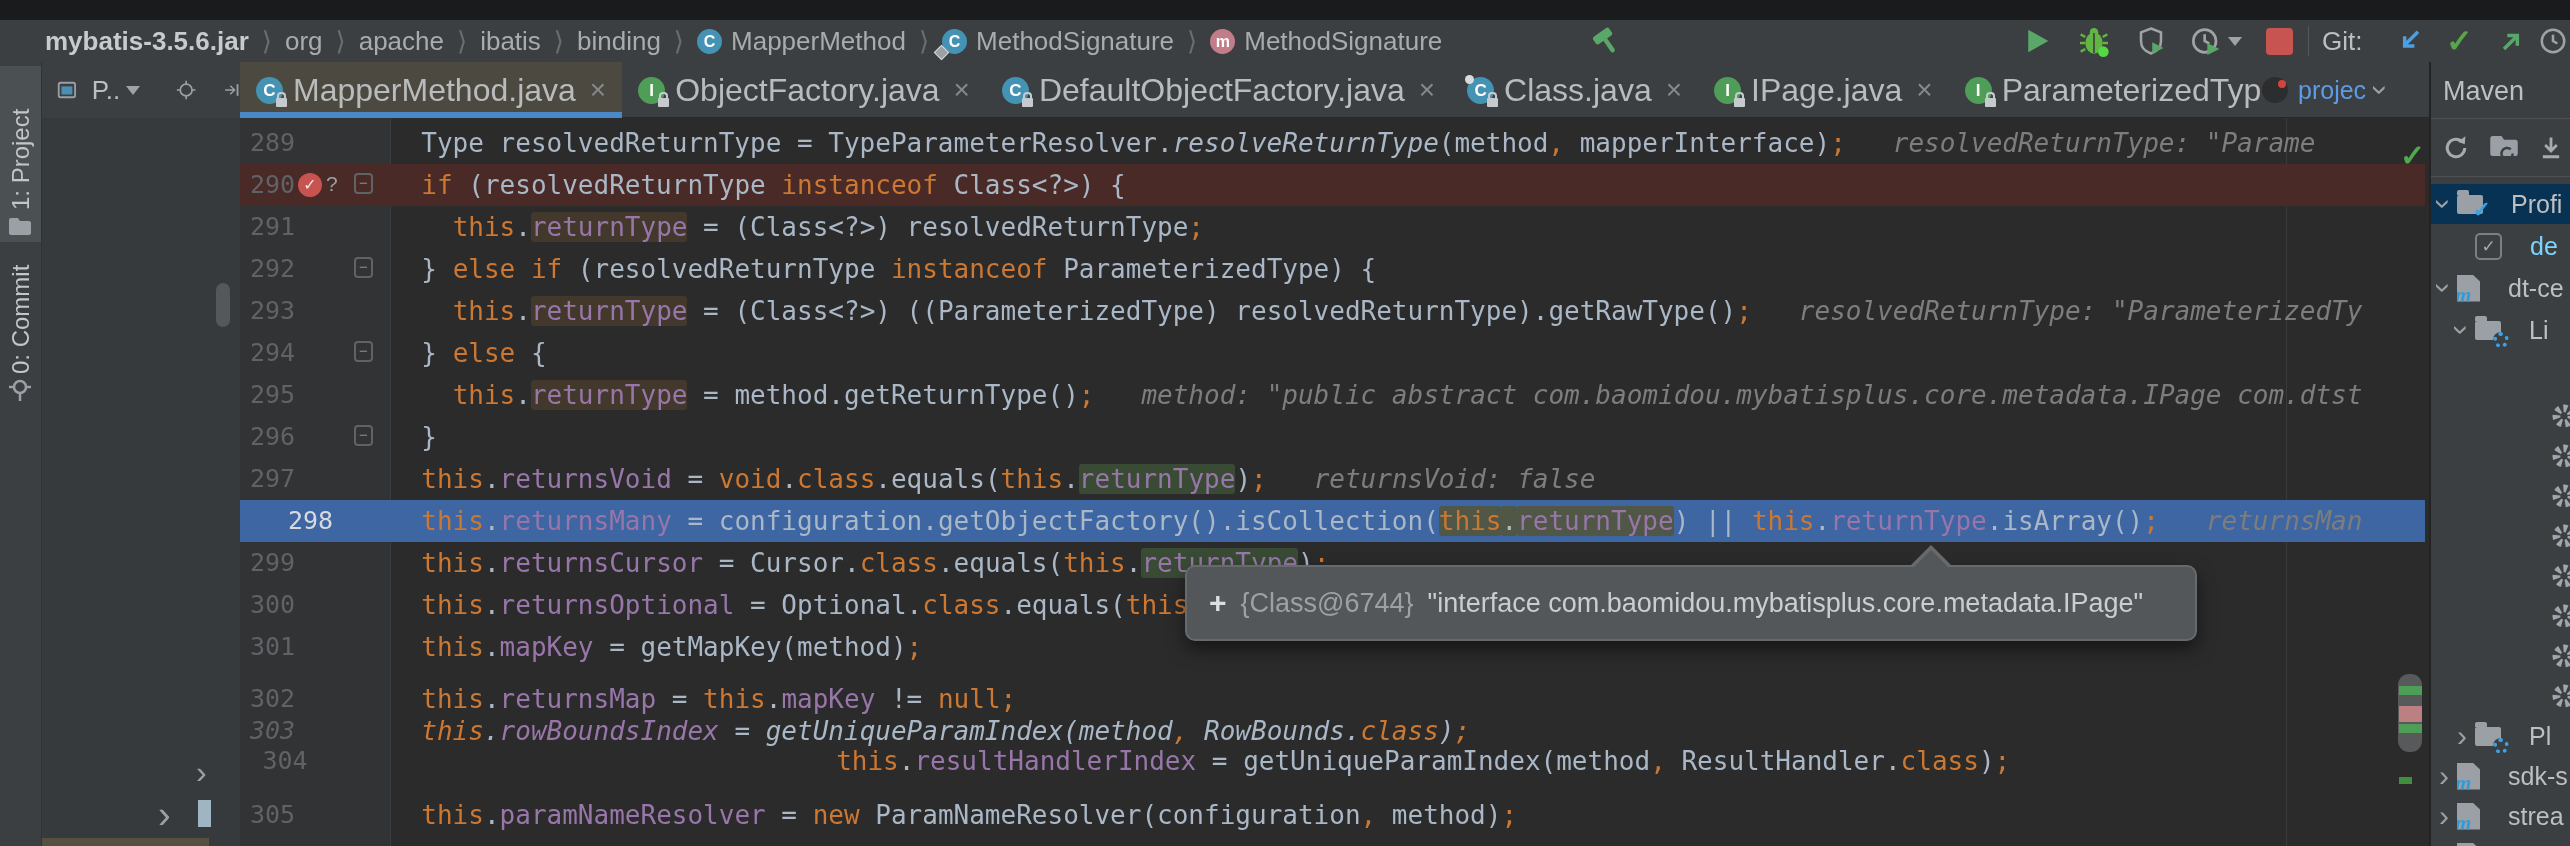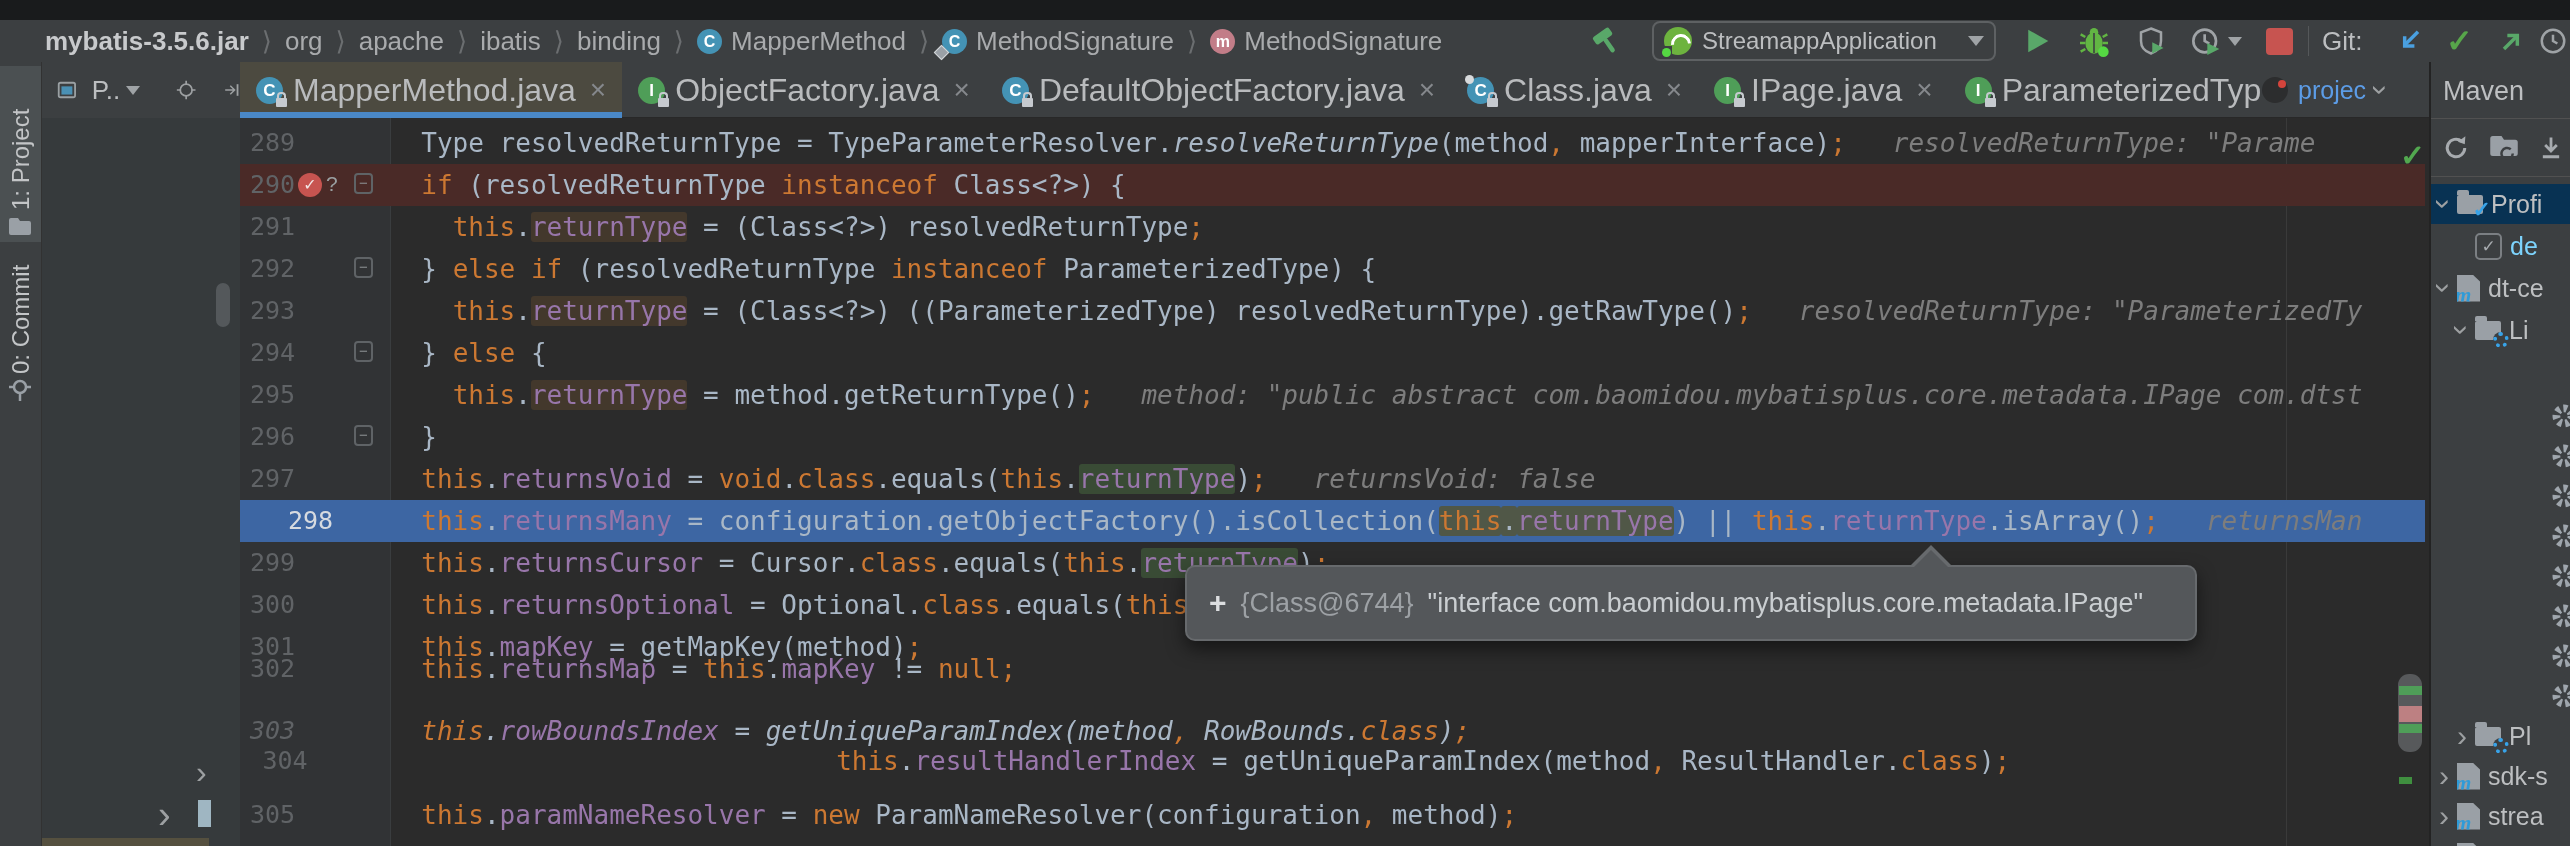--- a/index.html
+++ b/index.html
@@ -96,21 +96,21 @@
   #tooltip .tt-val{color:#caced1;font-size:27px;white-space:nowrap;overflow:hidden;}
   #tooltip .tt-arrow-b{position:absolute;left:722px;top:-22px;width:0;height:0;border-left:22px solid transparent;border-right:22px solid transparent;border-bottom:22px solid #676a6d;}
   #tooltip .tt-arrow-f{position:absolute;left:726px;top:-17px;width:0;height:0;border-left:18px solid transparent;border-right:18px solid transparent;border-bottom:18px solid #54575a;}
   
   #maven{position:absolute;left:2429px;top:62px;width:141px;height:784px;background:#3c3f41;border-left:2px solid #232323;box-sizing:border-box;overflow:hidden;}
   #mvn-title{position:absolute;left:12px;top:14px;color:#bdbfc1;font-size:27px;}
   .mvn-sep{position:absolute;left:0;width:141px;height:1px;background:#515151;}
   #mvn-toolbar{position:absolute;left:0;top:60px;width:141px;height:52px;display:flex;align-items:center;gap:18px;padding-left:10px;box-sizing:border-box;}
   .mrow{position:absolute;left:0;width:141px;height:40px;display:flex;align-items:center;gap:8px;box-sizing:border-box;}
   .mrow.sel{background:#083253;}
-  .mrow .mlabel{color:#bdbfc1;font-size:25px;white-space:nowrap;}
+  .mrow .mlabel{color:#bdbfc1;font-size:25px;white-space:nowrap;margin-left:20px;}
   .mrow .mlabel.dim{color:#7dd3fc;}
   .mi-folder{width:26px;height:19px;background:#9aa0a6;border-radius:2px;position:relative;flex:none;}
   .mi-folder:before{content:"";position:absolute;top:-5px;left:0;width:12px;height:5px;background:#9aa0a6;border-radius:2px 2px 0 0;}
   .badge-check{position:absolute;right:-8px;bottom:-9px;color:#38a3e8;font-size:22px;font-weight:bold;}
   .badge-gear{position:absolute;right:-8px;bottom:-8px;width:8px;height:8px;border-radius:50%;border:4px dotted #38a3e8;background:#3c3f41;}
   .mi-maven{width:23px;height:27px;background:#9aa0a6;position:relative;flex:none;clip-path:polygon(0 0,68% 0,100% 26%,100% 100%,0 100%);}
   .mi-maven .mm{position:absolute;left:-2px;bottom:-6px;color:#2f9bd8;font:bold italic 21px "Liberation Serif",serif;clip-path:none;}
   .mi-check{width:23px;height:23px;border:2px solid #7b7f83;border-radius:5px;color:#a7abaf;font-size:17px;line-height:23px;text-align:center;flex:none;}
   .gearsvg{position:absolute;left:119px;top:6px;}
 </style>
@@ -163,30 +163,20 @@
 
   <div class="tbtn" style="left:1588px">
     <svg width="36" height="36" viewBox="0 0 24 24">
         <g transform="rotate(-35 12 12)">
           <rect x="5.5" y="5" width="13" height="6" rx="1.5" fill="#59A869"></rect>
           <rect x="10.6" y="10" width="3" height="11" rx="1.5" fill="#59A869"></rect>
         </g>
       </svg>
   </div>
 
-  <div id="runbox">
-    <span class="spring">
-        <span class="leaf"></span>
-        <span class="curl"></span>
-        <span class="box"></span>
-        <span class="rundot"></span>
-      </span>
-    <span class="cfgname">StreamappApplication</span>
-    <span class="caret-down" style="margin-left:auto"></span>
-  </div>
 
   <div class="tbtn" style="left:2022px">
     <svg width="30" height="32" viewBox="0 0 24 24">
         <polygon points="5,3 21,12 5,21" fill="#59A869"></polygon>
       </svg>
   </div>
   <div class="tbtn" style="left:2078px">
     <svg width="32" height="34" viewBox="0 0 24 24">
         <ellipse cx="12" cy="13.5" rx="6.5" ry="8" fill="#62B543"></ellipse>
         <circle cx="12" cy="5.5" r="3.2" fill="#62B543"></circle>
@@ -382,21 +372,21 @@
         <div class="codeln"><span class="tk-d">  </span><span class="tk-k">this</span><span class="tk-d">.</span><span class="tk-f">returnsCursor</span><span class="tk-d"> = Cursor.</span><span class="tk-k">class</span><span class="tk-d">.equals(</span><span class="tk-k">this</span><span class="tk-d">.</span><span class="tk-f bx-r">returnType</span><span class="tk-d">)</span><span class="tk-k">;</span></div>
       </div>
       <div class="crow" style="top: 462px;">
         <span class="lno">300</span>
         <div class="codeln"><span class="tk-d">  </span><span class="tk-k">this</span><span class="tk-d">.</span><span class="tk-f">returnsOptional</span><span class="tk-d"> = Optional.</span><span class="tk-k">class</span><span class="tk-d">.equals(</span><span class="tk-k">this</span><span class="tk-d">.</span><span class="tk-f">returnType</span><span class="tk-d">)</span><span class="tk-k">;</span></div>
       </div>
       <div class="crow" style="top: 504px;">
         <span class="lno">301</span>
         <div class="codeln"><span class="tk-d">  </span><span class="tk-k">this</span><span class="tk-d">.</span><span class="tk-f">mapKey</span><span class="tk-d"> = getMapKey(method)</span><span class="tk-k">;</span></div>
       </div>
-      <div class="crow" style="top: 526px;">
+      <div class="crow" style="top: 556px;">
         <span class="lno">302</span>
         <div class="codeln"><span class="tk-d">  </span><span class="tk-k">this</span><span class="tk-d">.</span><span class="tk-f">returnsMap</span><span class="tk-d"> = </span><span class="tk-k">this</span><span class="tk-d">.</span><span class="tk-f">mapKey</span><span class="tk-d"> != </span><span class="tk-k">null</span><span class="tk-k">;</span></div>
       </div>
       <div class="crow" style="top: 588px; font-style: italic;">
         <span class="lno">303</span>
         <div class="codeln"><span class="tk-d">  </span><span class="tk-k">this</span><span class="tk-d">.</span><span class="tk-f">rowBoundsIndex</span><span class="tk-d"> = getUniqueParamIndex(method</span><span class="tk-k">,</span><span class="tk-d"> RowBounds.</span><span class="tk-k">class</span><span class="tk-d">)</span><span class="tk-k">;</span></div>
       </div>
       <div class="crow" style="top: 618px; text-align: center;">
         <span class="lno">304</span>
         <div class="codeln"><span class="tk-d">  </span><span class="tk-k">this</span><span class="tk-d">.</span><span class="tk-f">resultHandlerIndex</span><span class="tk-d"> = getUniqueParamIndex(method</span><span class="tk-k">,</span><span class="tk-d"> ResultHandler.</span><span class="tk-k">class</span><span class="tk-d">)</span><span class="tk-k">;</span></div>

